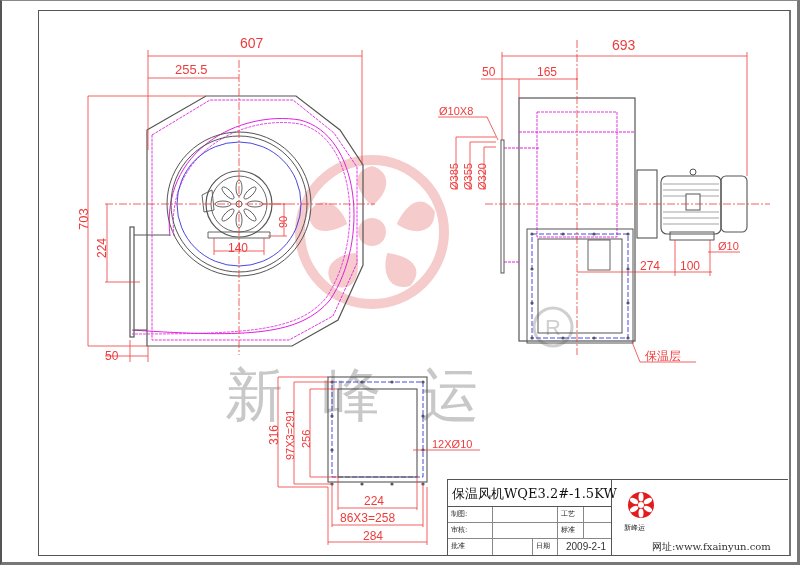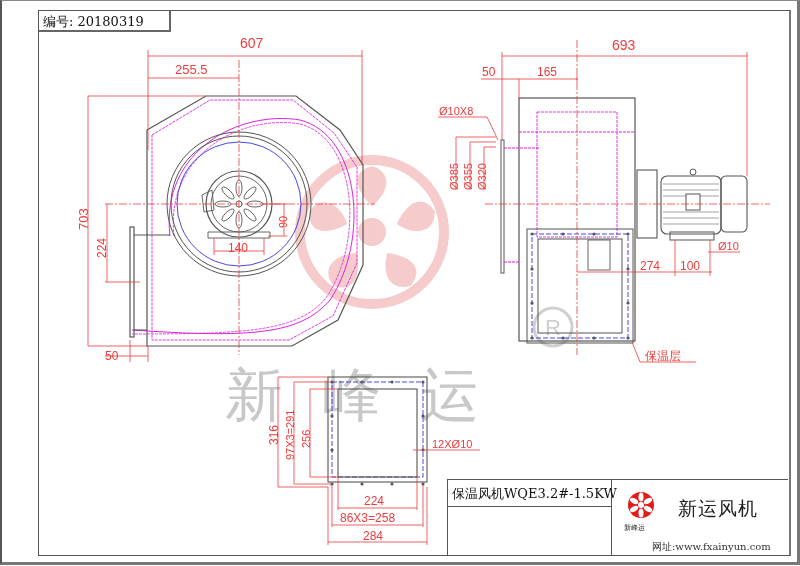--- a/index.html
+++ b/index.html
@@ -233,40 +233,51 @@
     </g>
     <text class="dim" x="278" y="445" font-size="12" transform="rotate(-90 278 445)">316</text>
     <text class="dim" x="294" y="460" font-size="11" transform="rotate(-90 294 460)">97X3=291</text>
     <text class="dim" x="310" y="448" font-size="11" transform="rotate(-90 310 448)">256</text>
     <text class="dim" x="364" y="505" font-size="12">224</text>
     <text class="dim" x="340" y="522" font-size="12">86X3=258</text>
     <text class="dim" x="363" y="540" font-size="12">284</text>
     <text class="dim" x="432" y="448" font-size="11">12XØ10</text>
   </svg>
 
-  <div class="id-box">
-    <span>编号:</span>
-    <span>20180319</span>
-  </div>
 
   <div class="tb">
     <div class="tb-left">
       <div class="tb-title">保温风机WQE3.2#-1.5KW</div>
+      <div class="tb-grid">
+        <div class="tb-cell" style="left:0;top:0;width:45px;">制图:</div>
+        <div class="tb-cell" style="left:45px;top:0;width:65px;"></div>
+        <div class="tb-cell" style="left:110px;top:0;width:26px;">工艺</div>
+        <div class="tb-cell" style="left:136px;top:0;width:27px;border-right:none;"></div>
+
+        <div class="tb-cell" style="left:0;top:16px;width:45px;">审核:</div>
+        <div class="tb-cell" style="left:45px;top:16px;width:65px;"></div>
+        <div class="tb-cell" style="left:110px;top:16px;width:26px;">标准</div>
+        <div class="tb-cell" style="left:136px;top:16px;width:27px;border-right:none;"></div>
+
+        <div class="tb-cell" style="left:0;top:32px;width:45px;border-bottom:none;">批准</div>
+        <div class="tb-cell" style="left:45px;top:32px;width:40px;border-bottom:none;"></div>
+        <div class="tb-cell" style="left:85px;top:32px;width:25px;border-bottom:none;">日期</div>
+        <div class="tb-cell tb-date" style="left:110px;top:32px;width:53px;border-right:none;border-bottom:none;">2009-2-1</div>
+      </div>
     </div>
     <div class="tb-right">
       <svg width="30" height="30" viewBox="0 0 30 30" style="position:absolute;left:14px;top:10px;">
         <circle cx="15" cy="15" r="13" fill="#e31b1b"></circle>
         <circle cx="15" cy="15" r="3" fill="#fff"></circle>
         <g fill="#fff">
           <ellipse cx="15" cy="7" rx="2.5" ry="4.5"></ellipse>
           <ellipse cx="15" cy="7" rx="2.5" ry="4.5" transform="rotate(60 15 15)"></ellipse>
           <ellipse cx="15" cy="7" rx="2.5" ry="4.5" transform="rotate(120 15 15)"></ellipse>
           <ellipse cx="15" cy="7" rx="2.5" ry="4.5" transform="rotate(180 15 15)"></ellipse>
           <ellipse cx="15" cy="7" rx="2.5" ry="4.5" transform="rotate(240 15 15)"></ellipse>
           <ellipse cx="15" cy="7" rx="2.5" ry="4.5" transform="rotate(300 15 15)"></ellipse>
         </g>
       </svg>
       <div class="brand-small">新峰运</div>
-      <div class="brand">新运风机</div>
       <div class="website">网址:www.fxainyun.com</div>
     </div>
   </div>
 </div>
 
 </body></html>

